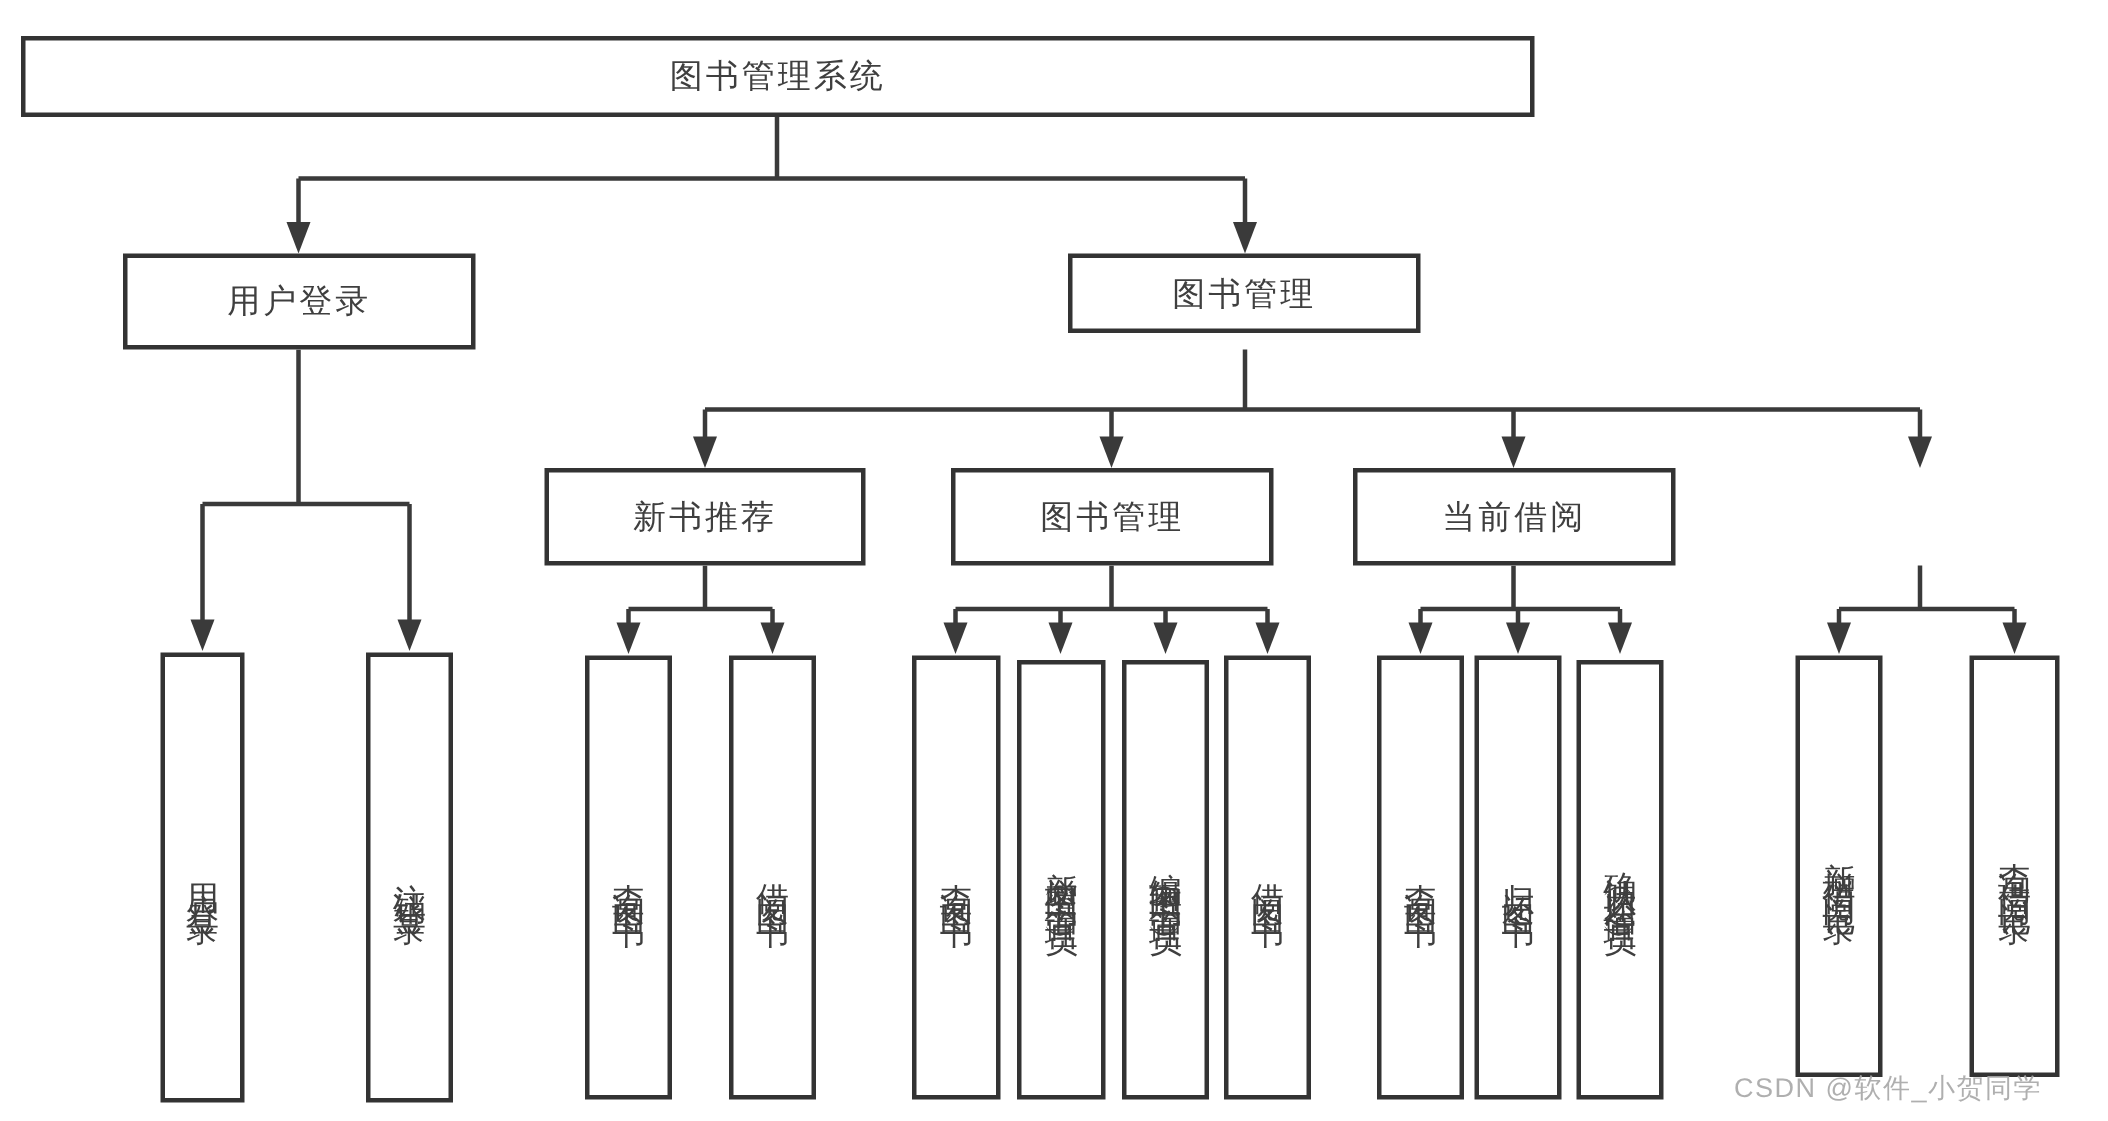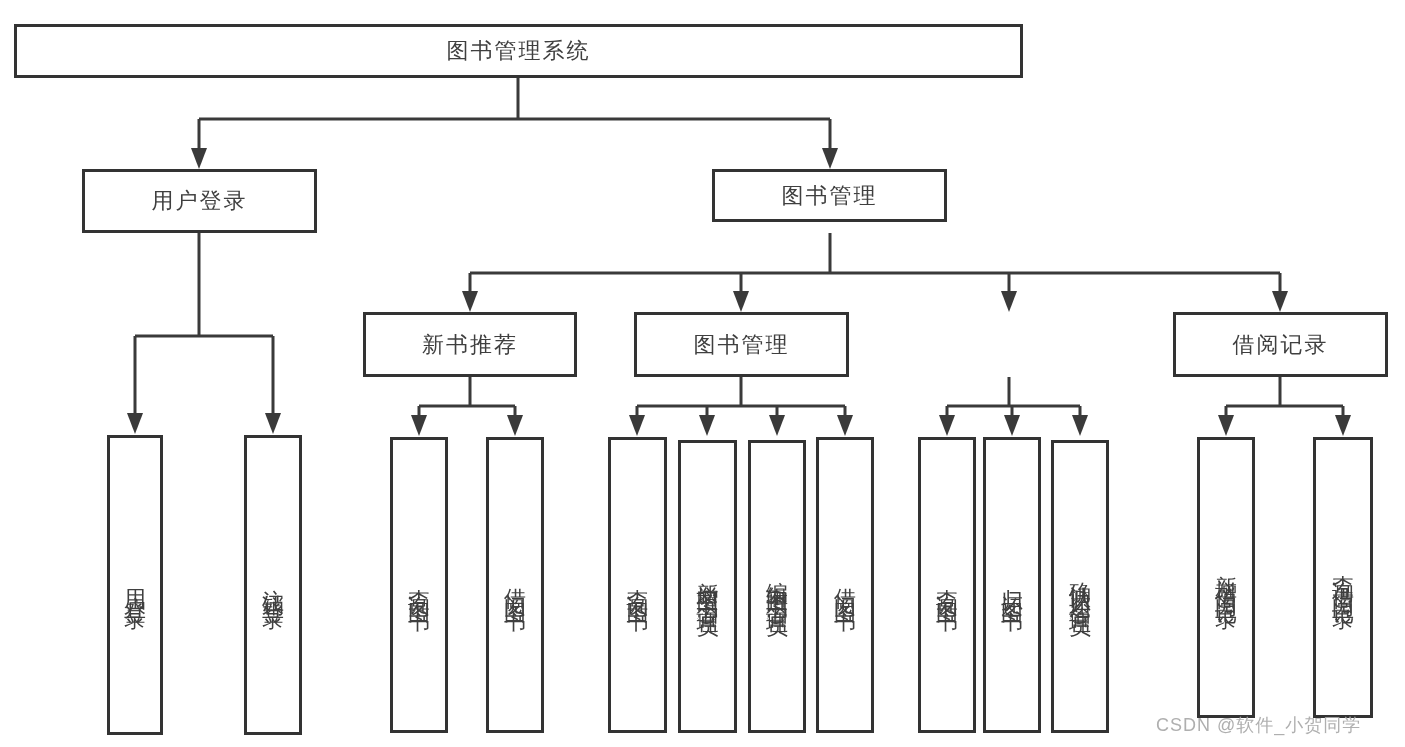--- a/index.html
+++ b/index.html
@@ -113,21 +113,21 @@
     </g>
   </svg>
 
   <div class="node h" style="left:14px; top:24px; width:1009px; height:54px;">图书管理系统</div>
 
   <div class="node h" style="left:82px; top:169px; width:235px; height:64px;">用户登录</div>
   <div class="node h" style="left:712px; top:169px; width:235px; height:53px;">图书管理</div>
 
   <div class="node h" style="left:363px; top:312px; width:214px; height:65px;">新书推荐</div>
   <div class="node h" style="left:634px; top:312px; width:215px; height:65px;">图书管理</div>
-  <div class="node h" style="left:1173px; top:312px; width:215px; height:65px;">借阅记录</div>
+  <div class="node h" style="left:902px; top:312px; width:215px; height:65px;">当前借阅</div>
 
   <div class="node v" style="left:107px; top:435px; width:56px; height:300px;">用户登录</div>
   <div class="node v" style="left:244px; top:435px; width:58px; height:300px;">注销登录</div>
 
   <div class="node v" style="left:390px; top:437px; width:58px; height:296px;">查询图书</div>
   <div class="node v" style="left:486px; top:437px; width:58px; height:296px;">借阅图书</div>
 
   <div class="node v" style="left:608px; top:437px; width:59px; height:296px;">查询图书</div>
   <div class="node v long" style="left:678px; top:440px; width:59px; height:293px;">新增图书（管理员）</div>
   <div class="node v long" style="left:748px; top:440px; width:58px; height:293px;">编辑图书（管理员）</div>

